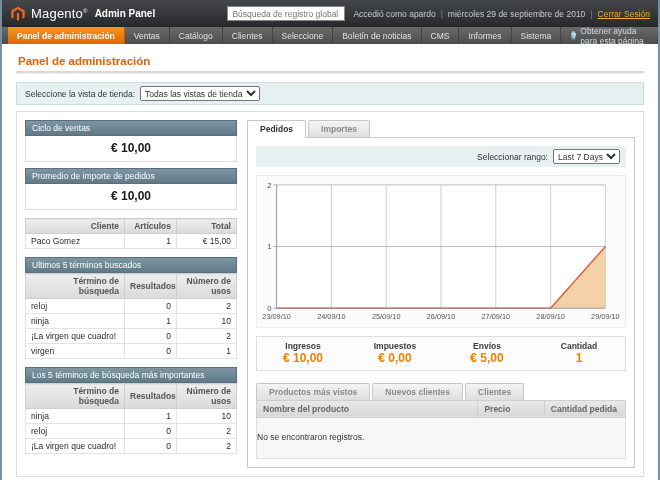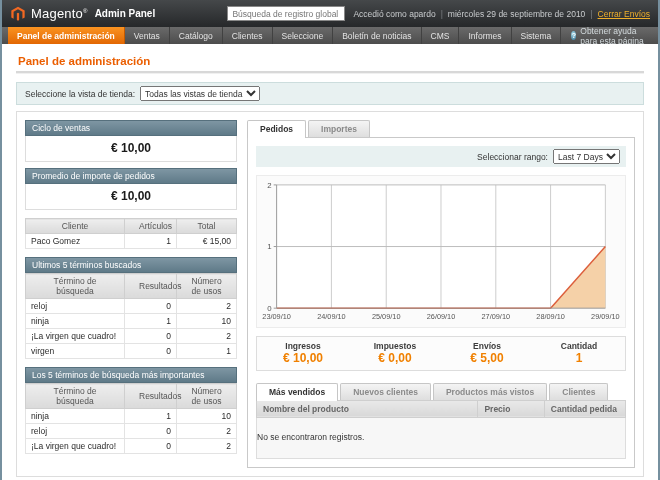--- a/index.html
+++ b/index.html
@@ -79,22 +79,22 @@
     border:1px solid #56707d;
     color:#fff; font-weight:normal; font-size:8.5px; padding:2px 6px;
   }
   .card-value {
     border:1px solid #ddd; border-top:none; background:#fff;
     text-align:center; font-size:12px; font-weight:bold; color:#1a1a1a; padding:5px 0 6px;
   }
   .gap6 { height:6px; } .gap8 { height:8px; }
   table.mini { width:100%; border-collapse:collapse; font-size:8.5px; table-layout:fixed; }
   .mini th {
-    background:linear-gradient(#eeeeee,#dadada); color:#555; font-weight:normal;
-    text-align:center; padding:2px 14px; border:1px solid #cfcfcf;
+    background:linear-gradient(#eeeeee,#dadada); color:#555; font-weight:bold;
+    text-align:right; padding:2px 5px; border:1px solid #cfcfcf;
   }
   .mini td { padding:2px 5px; border:1px solid #e3e3e3; color:#2b2b2b; background:#fff; }
   .mini .num { text-align:right; }
   .mini tr.rowlink { cursor:pointer; }
   .w-c2 { width:52px; } .w-c3 { width:60px; }
   
   .rightcol { flex:1; min-width:0; display:flex; flex-direction:column; }
   .tabs { display:flex; gap:2px; position:relative; z-index:2; }
   .tab {
     font-size:8.5px; font-weight:bold; color:#8a8a8a;
@@ -143,21 +143,21 @@
       </svg>
       <span class="brand"><span>Magento</span><sup>®</sup></span>
       <span class="brand-sub">Admin Panel</span>
     </div>
     <input class="hdr-search" type="text" placeholder="Búsqueda de registro global" style="">
     <div class="hdr-meta">
       <span>Accedió como apardo</span>
       <span class="hdr-sep">|</span>
       <span>miércoles 29 de septiembre de 2010</span>
       <span class="hdr-sep">|</span>
-      <span class="logout">Cerrar Envíos</span>
+      <span class="logout">Cerrar Sesión</span>
     </div>
   </div>
 
   <div class="nav">
     <div class="nav-item active">Panel de administración</div>
     <div class="nav-item">Ventas</div>
     <div class="nav-item">Catálogo</div>
     <div class="nav-item">Clientes</div>
     <div class="nav-item">Seleccione</div>
     <div class="nav-item">Boletín de noticias</div>
@@ -343,23 +343,22 @@
               <div class="lbl">Envíos</div>
               <div class="val">€ 5,00</div>
             </div>
             <div class="total">
               <div class="lbl">Cantidad</div>
               <div class="val">1</div>
             </div>
           </div>
 
           <div class="tabs btabs">
-            <div class="tab active">Más vendidos</div>
+            <div class="tab">Productos más vistos</div>
             <div class="tab">Nuevos clientes</div>
-            <div class="tab">Productos más vistos</div>
             <div class="tab">Clientes</div>
           </div>
 
           <table class="grid">
             <thead>
               <tr>
                 <th class="g-c1">Nombre del producto</th>
                 <th class="g-c2">Precio</th>
                 <th class="g-c3">Cantidad pedida</th>
               </tr>

